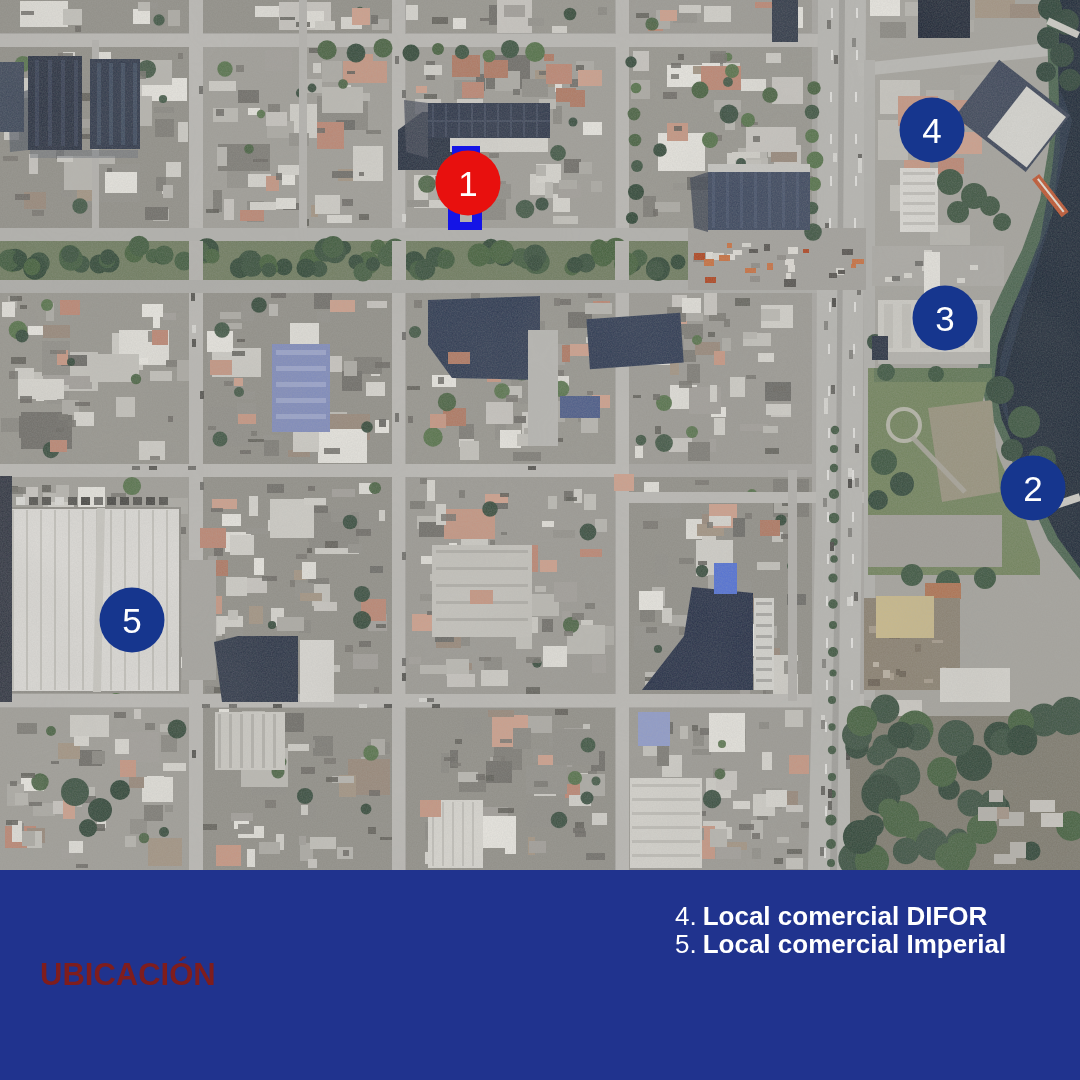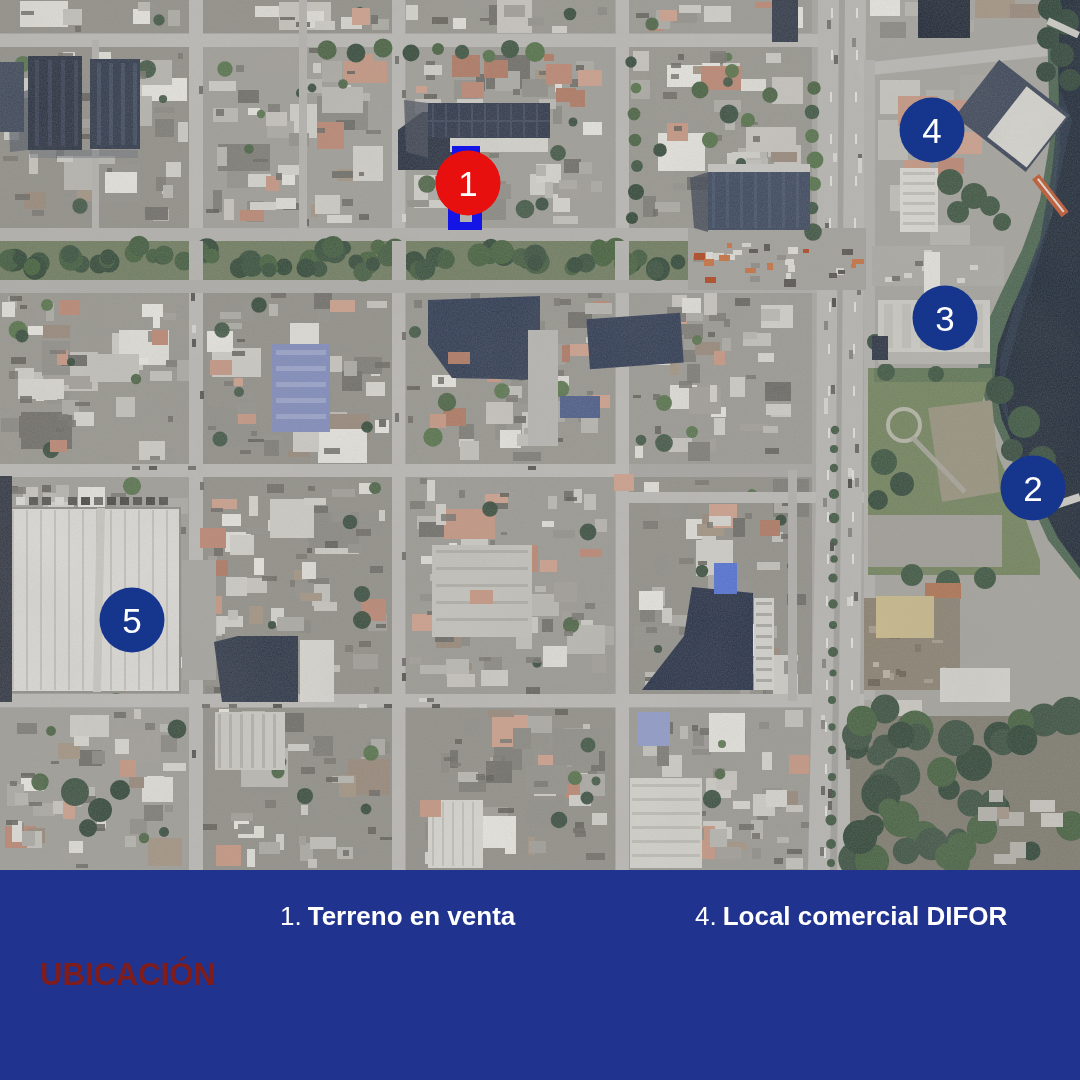--- a/index.html
+++ b/index.html
@@ -1791,19 +1791,19 @@
 
 <circle cx="132" cy="620" r="32.5" fill="#16368e"></circle>
 <text x="132" y="633" font-size="35" fill="#ffffff" text-anchor="middle" font-family="Liberation Sans, sans-serif">5</text>
 </svg>
 
 <div class="bar"></div>
 
 <div class="title">UBICACIÓN</div>
 
 <div class="leg" style="left:280px; top:902px;">
-<div><span class="num">1.</span><span class="txt">Terreno en venta</span></div>
 </div>
 
-<div class="leg" style="left:675px; top:902px;margin-left:20px;">
+<div class="leg" style="left:675px; top:902px;">
 <div><span class="num">4.</span><span class="txt">Local comercial DIFOR</span></div>
+<div><span class="num">5.</span><span class="txt">Local comercial Imperial</span></div>
 </div>
 
 
 </body></html>

